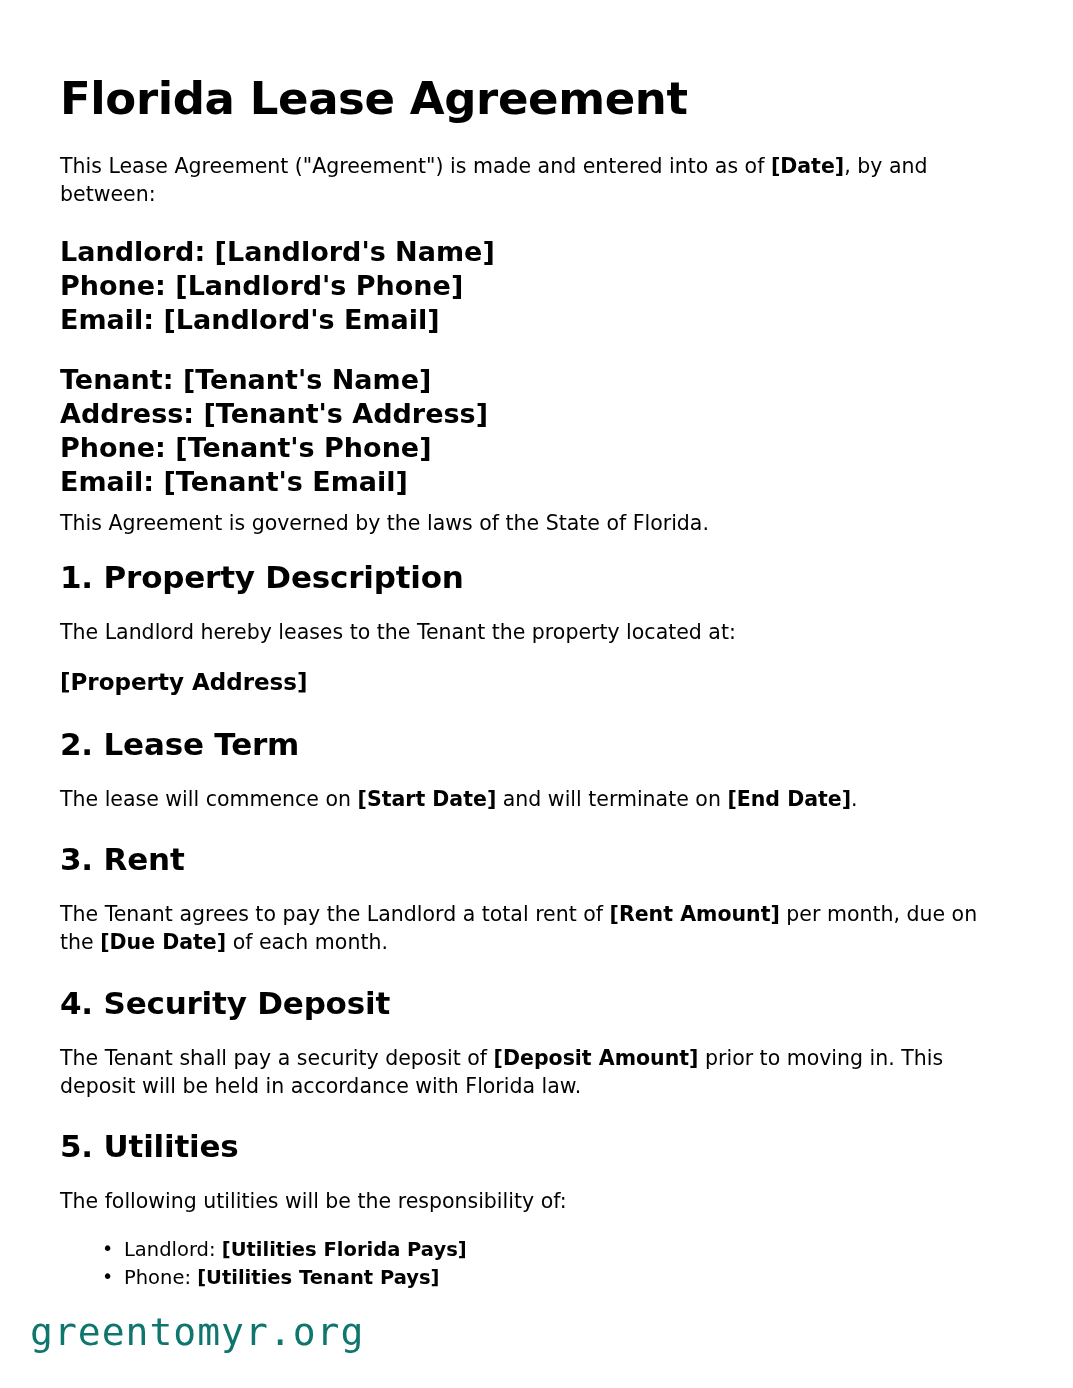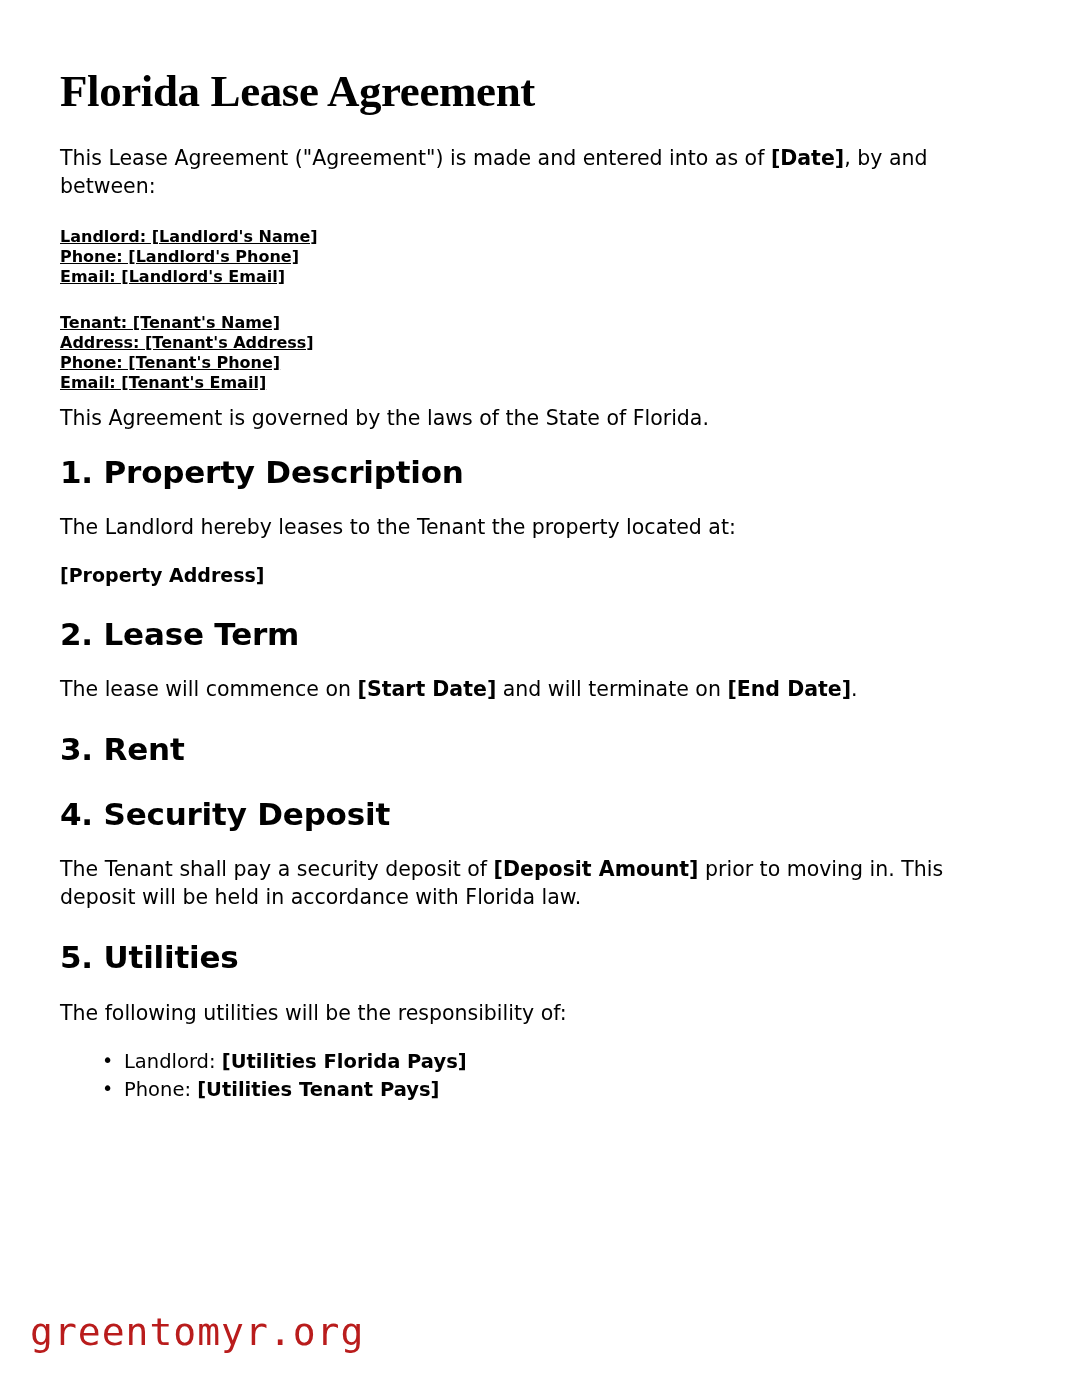--- a/index.html
+++ b/index.html
@@ -23,58 +23,56 @@
     height: 1388px;
     background: #ffffff;
     box-sizing: border-box;
     padding: 58px 68px 0 60px;
   }
   .doc-title {
     font-size: 45px;
     font-weight: bold;
     letter-spacing: -0.4px;
     line-height: 1.12;
-    margin: 8px 0 28px 0;
-    font-family: Liberation Serif, serif;
+    margin: 16px 0 28px 0;
   }
   p.body-text {
     font-size: 20.5px;
     line-height: 1.37;
     margin: 0 0 26px 0;
     max-width: 945px;
   }
   p.body-text.tight {
     margin-bottom: 22px;
   }
   .party-block {
-    font-size: 16px;
+    font-size: 27px;
     font-weight: bold;
     line-height: 1.26;
     margin: 0 0 10px 0;
-    text-decoration: underline;
   }
   .party-block.second {
     margin-top: 26px;
   }
   .party-line {
     display: block;
     white-space: nowrap;
   }
   h2.section-heading {
     font-size: 31px;
     font-weight: bold;
     letter-spacing: -0.2px;
     line-height: 1.2;
     margin: 28px 0 22px 0;
   }
   h2.section-heading.first {
     margin-top: 22px;
   }
   .addr-strong {
-    font-size: 19px;
+    font-size: 23px;
     font-weight: bold;
     line-height: 1.3;
     margin: 0 0 8px 0;
   }
   ul.util-list {
     margin: 6px 0 0 0;
     padding: 0 0 0 64px;
     list-style: none;
     font-size: 19.5px;
     line-height: 1.3;
@@ -88,21 +86,21 @@
     left: -22px;
     top: -1px;
     font-size: 19px;
   }
   .watermark {
     position: absolute;
     left: 30px;
     top: 1310px;
     font-family: "DejaVu Sans Mono", monospace;
     font-size: 38px;
-    color: #b91c1c;
+    color: #0f766e;
     letter-spacing: 1px;
     white-space: nowrap;
   }
   b, strong { font-weight: bold; }
 </style>
 </head>
 <body>
 
 <div class="page">
 
@@ -126,20 +124,21 @@
   <p class="body-text tight">This Agreement is governed by the laws of the State of Florida.</p>
 
   <h2 class="section-heading first">1. Property Description</h2>
   <p class="body-text tight">The Landlord hereby leases to the Tenant the property located at:</p>
   <p class="addr-strong">[Property Address]</p>
 
   <h2 class="section-heading">2. Lease Term</h2>
   <p class="body-text"><span>The lease will commence on </span><b>[Start Date]</b><span> and will terminate on </span><b>[End Date]</b><span>.</span></p>
 
   <h2 class="section-heading">3. Rent</h2>
+  <p class="body-text"><span>The Tenant agrees to pay the Landlord a total rent of </span><b>[Rent Amount]</b><span> per month, due on the </span><b>[Due Date]</b><span> of each month.</span></p>
 
   <h2 class="section-heading">4. Security Deposit</h2>
   <p class="body-text"><span>The Tenant shall pay a security deposit of </span><b>[Deposit Amount]</b><span> prior to moving in. This deposit will be held in accordance with Florida law.</span></p>
 
   <h2 class="section-heading">5. Utilities</h2>
   <p class="body-text tight">The following utilities will be the responsibility of:</p>
   <ul class="util-list">
     <li><span class="bullet">•</span><span>Landlord: </span><b>[Utilities Florida Pays]</b></li>
     <li><span class="bullet">•</span><span>Phone: </span><b>[Utilities Tenant Pays]</b></li>
   </ul>

